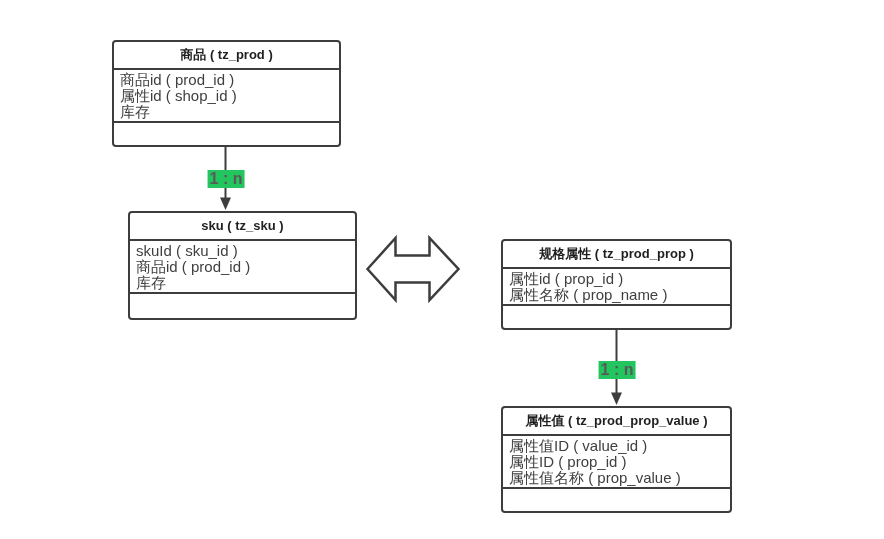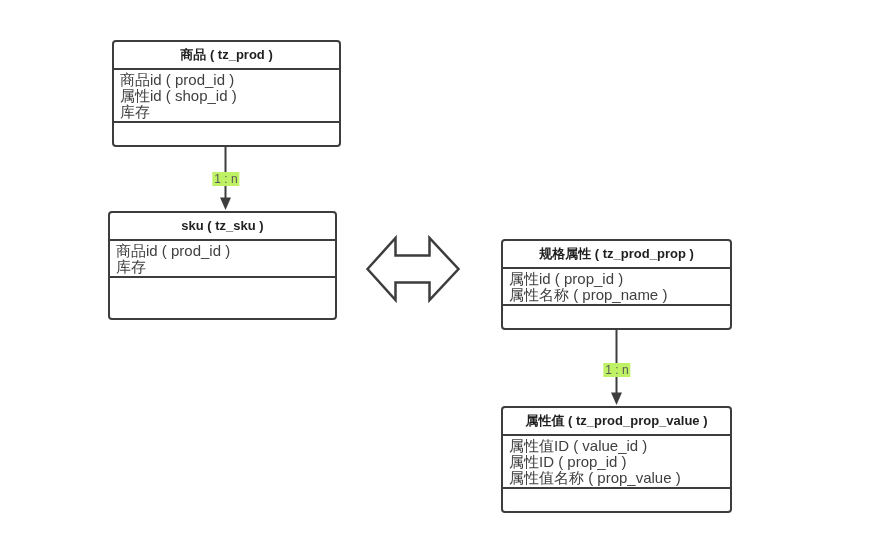--- a/index.html
+++ b/index.html
@@ -51,29 +51,30 @@
     border-bottom: 2px solid #3d3d3d;
     white-space: nowrap;
     overflow: hidden;
   }
   .entity-empty {
     flex: 1;
   }
   .conn-label {
     position: absolute;
     transform: translate(-50%, -50%);
-    background: #bef264;
+    background: #22c55e;
     padding: 0 2px;
-    font-size: 12px;
+    font-size: 16px;
     color: #595959;
     white-space: nowrap;
+    font-weight: bold;
   }
   
   #entity-prod        { left: 112px; top: 40px;  width: 229px; height: 107px; }
-  #entity-sku         { left: 108px; top: 211px; width: 229px; height: 109px; }
+  #entity-sku         { left: 128px; top: 211px; width: 229px; height: 109px; }
   #entity-prop        { left: 501px; top: 239px; width: 231px; height: 91px;  }
   #entity-prop-value  { left: 501px; top: 406px; width: 231px; height: 107px; }
   #label-prod-sku     { left: 226px; top: 179px; }
   #label-prop-value   { left: 617px; top: 370px; }
 </style>
 </head>
 <body>
 
 <div class="canvas">
 
@@ -94,20 +95,21 @@
       <div class="field">商品id ( prod_id )</div>
       <div class="field">属性id ( shop_id )</div>
       <div class="field">库存</div>
     </div>
     <div class="entity-empty"></div>
   </div>
 
   <div class="entity" id="entity-sku">
     <div class="entity-title">sku ( tz_sku )</div>
     <div class="entity-fields">
+      <div class="field">skuId ( sku_id )</div>
       <div class="field">商品id ( prod_id )</div>
       <div class="field">库存</div>
     </div>
     <div class="entity-empty"></div>
   </div>
 
   <div class="entity" id="entity-prop">
     <div class="entity-title">规格属性 ( tz_prod_prop )</div>
     <div class="entity-fields">
       <div class="field">属性id ( prop_id )</div>

